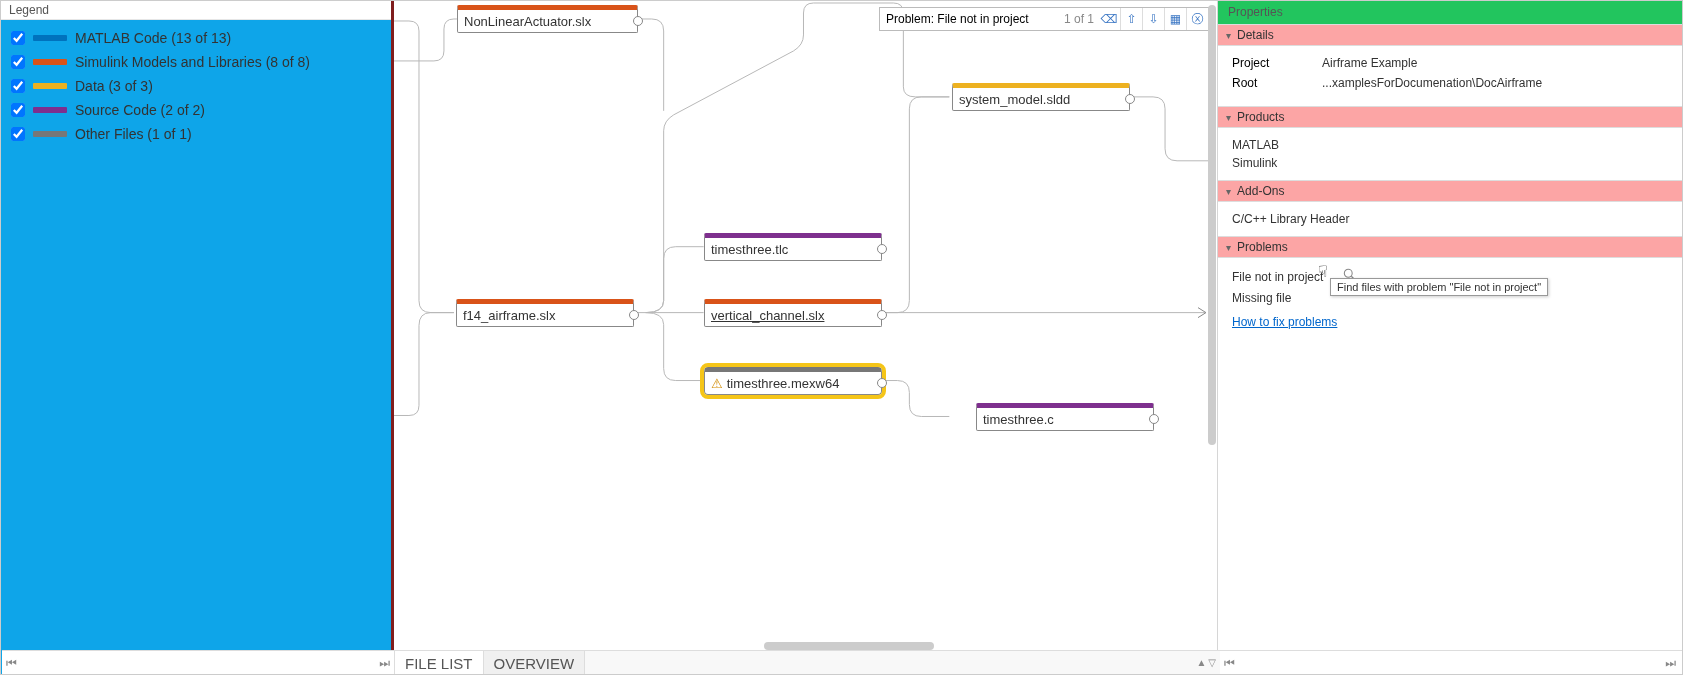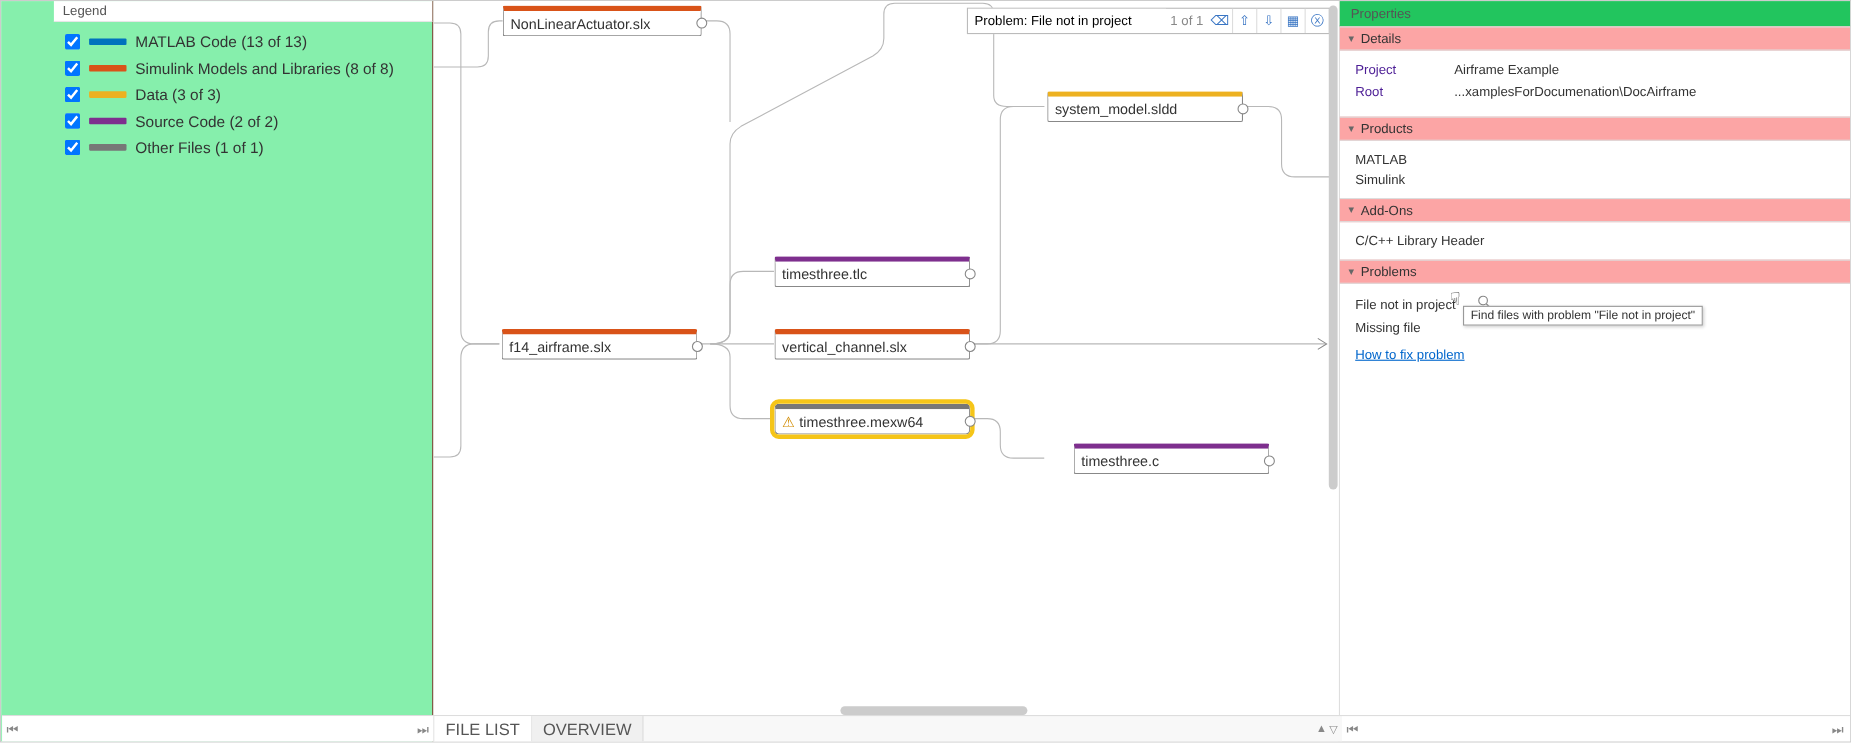--- a/index.html
+++ b/index.html
@@ -15,23 +15,22 @@
     border: 1px solid #ccc;
   }
   .main-layout {
     display: flex;
     width: 100%;
     height: 100%;
   }
   
   .legend-panel {
     width: 393px;
-    border-right: 1px solid #7f1d1d;
-    background: #86efac;
-    padding-left: 48px;
+    border-right: 3px solid #7f1d1d;
+    background: #0ea5e9;
   }
   .legend-header {
     padding: 2px 8px;
     border-bottom: 1px solid #e6e6e6;
     font-size: 12px;
     color: #555;
     background:#fff;
   }
   .legend-items { padding: 6px 0; }
   .legend-item {
@@ -214,21 +213,21 @@
     align-items:center;
     gap:4px;
     cursor:pointer;
   }
   .section-body {
     padding:10px 14px;
     font-size:12px;
     color:#333;
   }
   .kv-row { display:flex; margin-bottom:6px; }
-  .kv-key { width:90px; color:#4c1d95; }
+  .kv-key { width:90px; color:#000000; }
   .kv-val { flex:1; color:#333; }
   .prob-row { display:flex; align-items:center; margin-bottom:6px; gap:20px;}
   .find-icn { color:#888; cursor:pointer; }
   a.howfix { color:#0066cc; text-decoration:underline; }
   .tooltip {
     position:absolute;
     background:#ffffff;
     border:1px solid #999;
     padding:2px 6px;
     font-size:11px;
@@ -330,21 +329,21 @@
       <span class="port-out"></span>
     </div>
     <div class="node" style="left:310px; top:232px; border-top-color:#7e2f8e; width:178px;">
       <span>timesthree.tlc</span>
       <span class="port-out"></span>
     </div>
     <div class="node" style="left:62px; top:298px; border-top-color:#d95319; width:178px;">
       <span>f14_airframe.slx</span>
       <span class="port-out"></span>
     </div>
-    <div class="node" style="left:310px; top:298px; border-top-color:#d95319; width:178px;">
+    <div class="node" style="left:310px; top:298px; border-top-color:#d95319; width:178px;text-decoration:underline;">
       <span>vertical_channel.slx</span>
       <span class="port-out"></span>
     </div>
     <div class="node selected" style="left:310px; top:366px; border-top-color:#777; width:178px;">
       <span class="warn-icon">⚠</span>
       <span>timesthree.mexw64</span>
       <span class="port-out"></span>
     </div>
     <div class="node" style="left:582px; top:402px; border-top-color:#7e2f8e; width:178px;">
       <span>timesthree.c</span>
@@ -411,21 +410,21 @@
           <svg width="14" height="14" viewBox="0 0 16 16">
               <circle cx="6" cy="6" r="4.5" stroke="#888" stroke-width="1.2" fill="none"></circle>
               <line x1="9.5" y1="9.5" x2="14" y2="14" stroke="#888" stroke-width="1.5"></line>
             </svg>
         </span>
       </div>
       <div class="prob-row">
         <span>Missing file</span>
       </div>
       <div class="prob-row" style="margin-top:10px;">
-        <a href="#" class="howfix">How to fix problem</a>
+        <a href="#" class="howfix">How to fix problems</a>
       </div>
       <span class="cursor-hand" style="left:100px; top:4px;">☟</span>
       <div class="tooltip" style="left:112px; top:20px;">Find files with problem "File not in project"</div>
     </div>
 
     <div class="props-bottom">
       <span>⏮</span>
       <span>⏭</span>
     </div>
   </div>

